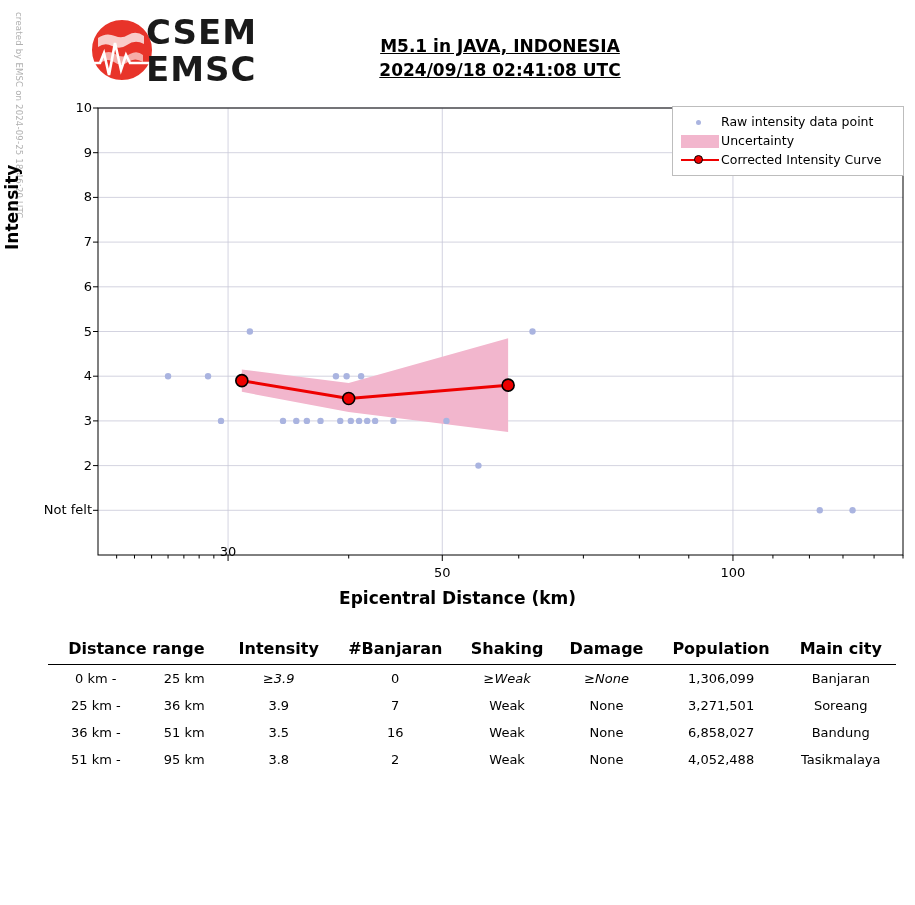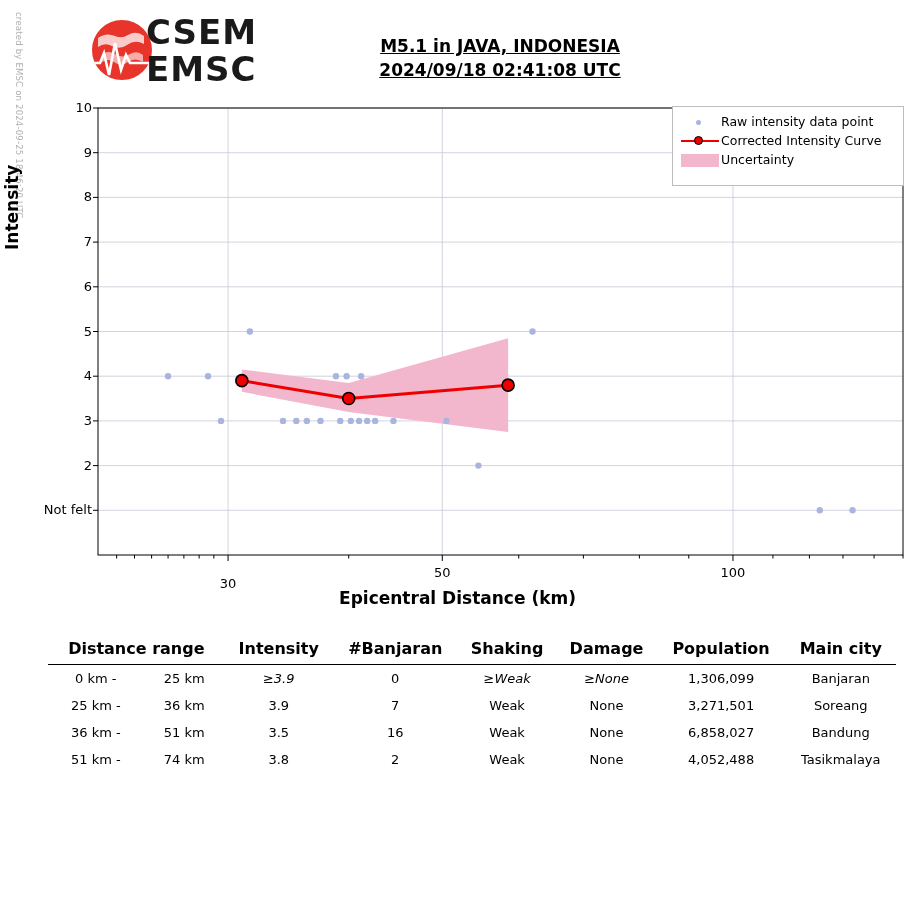--- a/index.html
+++ b/index.html
@@ -121,21 +121,21 @@
   }
 
   
   .legend {
     position: absolute;
     left: 672px;
     top: 106px;
     width: 232px;
     border: 1px solid #bdbdbd;
     background: #ffffff;
-    padding: 5px 6px 16px 6px;
+    padding: 5px 6px 6px 6px;
     box-sizing: border-box;
   }
   .legend-row {
     display: flex;
     align-items: center;
     height: 19px;
   }
   .legend-key {
     width: 42px;
     height: 16px;
@@ -327,45 +327,45 @@
         <div class="ytick" style="top: 420.9px; left: 2px; width: 90px;">3</div>
         <div class="ytick" style="top: 376.2px; left: 2px; width: 90px;">4</div>
         <div class="ytick" style="top: 331.5px; left: 2px; width: 90px;">5</div>
         <div class="ytick" style="top: 286.8px; left: 2px; width: 90px;">6</div>
         <div class="ytick" style="top: 242.1px; left: 2px; width: 90px;">7</div>
         <div class="ytick" style="top: 197.4px; left: 2px; width: 90px;">8</div>
         <div class="ytick" style="top: 152.7px; left: 2px; width: 90px;">9</div>
         <div class="ytick" style="top: 108px; left: 2px; width: 90px;">10</div>
       </div>
     <div id="xtick-layer">
-        <div class="xtick" style="left: 228.066px; top: 576px;">30</div>
+        <div class="xtick" style="left: 228.066px; top: 544px;">30</div>
         <div class="xtick" style="left: 442.286px; top: 565px;">50</div>
         <div class="xtick" style="left: 732.964px; top: 565px;">100</div>
       </div>
   </div>
 
   <div class="legend">
     <div class="legend-row">
       <div class="legend-key">
           <span class="key-dot"></span>
         </div>
       <div class="legend-label">Raw intensity data point</div>
     </div>
     <div class="legend-row">
       <div class="legend-key">
+          <span class="key-band"></span>
+        </div>
+      <div class="legend-label">Uncertainty</div>
+    </div>
+    <div class="legend-row">
+      <div class="legend-key">
           <span class="key-line"></span>
           <span class="key-linedot"></span>
         </div>
       <div class="legend-label">Corrected Intensity Curve</div>
-    </div>
-    <div class="legend-row">
-      <div class="legend-key">
-          <span class="key-band"></span>
-        </div>
-      <div class="legend-label">Uncertainty</div>
     </div>
   </div>
 
   <div class="table-wrap">
     <table class="summary">
       <thead>
         <tr>
           <th class="range-head" colspan="2">Distance range</th>
           <th>Intensity</th>
           <th>#Banjaran</th>
@@ -401,21 +401,21 @@
             <td class="range-hi">51 km</td>
             <td>3.5</td>
             <td>16</td>
             <td>Weak</td>
             <td>None</td>
             <td class="pop">6,858,027</td>
             <td class="city">Bandung</td>
           </tr>
           <tr>
             <td class="range-lo">51 km -</td>
-            <td class="range-hi">74 km</td>
+            <td class="range-hi">95 km</td>
             <td>3.8</td>
             <td>2</td>
             <td>Weak</td>
             <td>None</td>
             <td class="pop">4,052,488</td>
             <td class="city">Tasikmalaya</td>
           </tr>
         </tbody>
     </table>
   </div>

